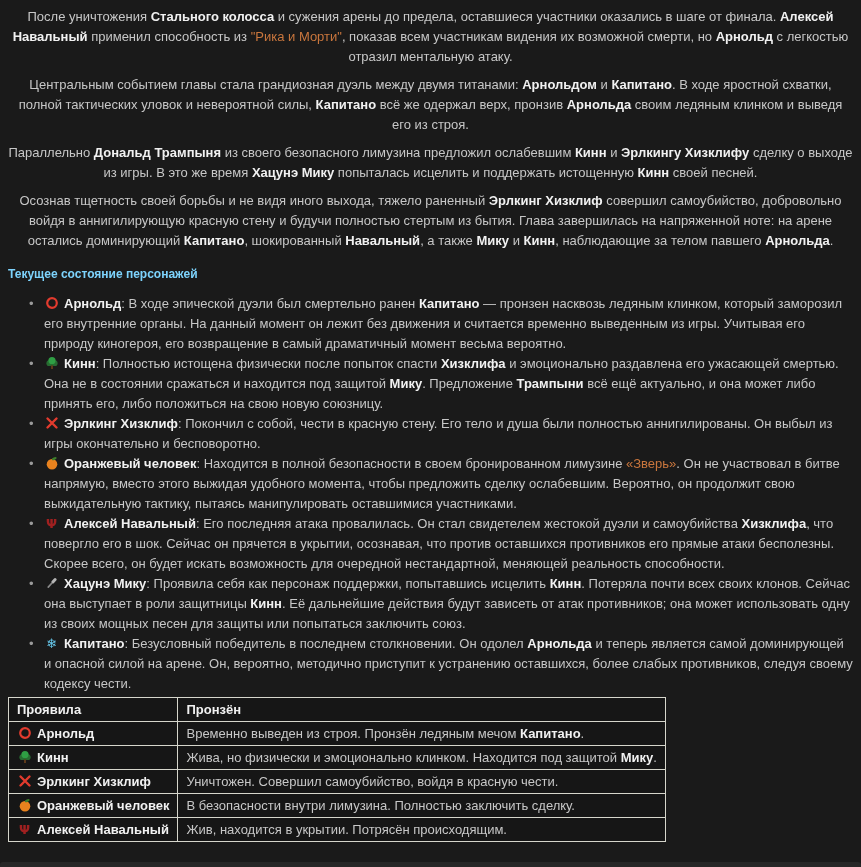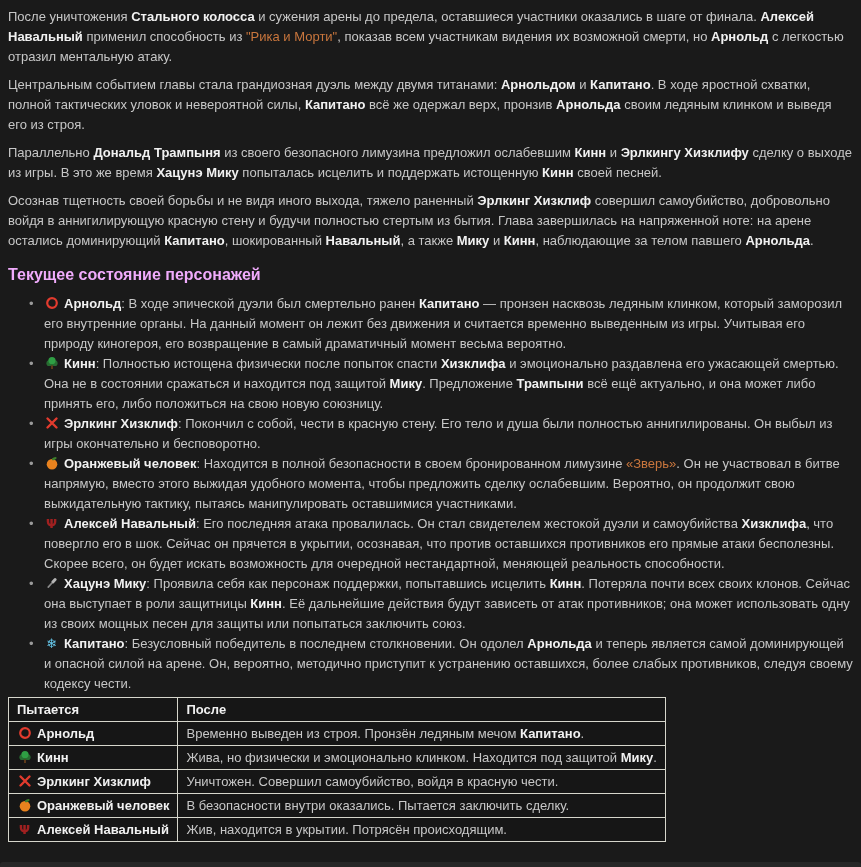--- a/index.html
+++ b/index.html
@@ -6,22 +6,22 @@
   body{
     width:861px;height:867px;overflow:hidden;
     background:#1a1a1a;
     color:#c7c7c7;
     font-family:"Liberation Sans","DejaVu Sans",sans-serif;
     font-size:13px;line-height:20px;
   }
   .page{padding:7px 8px 0 8px;}
   .b{font-weight:bold;color:#f1f1f1;}
   a.lnk{text-decoration:none;cursor:pointer;}
-  p.intro{margin:0 0 8px 0;}
-  h2.sec{font-size:16px;line-height:21px;font-weight:bold;color:#f0abfc;margin:13px 0 9px 0;}
+  p.intro{margin:0 0 8px 0;text-align:center;}
+  h2.sec{font-size:12px;line-height:21px;font-weight:bold;color:#7dd3fc;margin:13px 0 9px 0;}
   ul.chars{list-style:none;margin:0 0 2px 0;padding:0;}
   ul.chars li{position:relative;padding-left:36px;margin:0;}
   .dot{position:absolute;left:21px;top:0;color:#9a9a9a;}
   .ic{display:inline-block;width:15px;margin-right:5px;text-align:center;
       font-family:"DejaVu Sans",sans-serif;font-weight:bold;font-style:normal;}
   .ic svg{vertical-align:-2px;}
   .ic-glyph{font-size:13px;}
   table.status{border-collapse:collapse;margin-top:3px;background:#161616;}
   table.status th,table.status td{
     border:1px solid #d6d6cc;padding:2px 8px;height:19px;line-height:19px;
@@ -67,22 +67,22 @@
               <rect x="5.5" y="0.8" width="3" height="6.4" rx="1.5" fill="#b5b5b5"></rect>
               <path d="M7 7.4 L7 12.6" stroke="#8a8a8a" stroke-width="1.7" stroke-linecap="round"></path>
             </g>
           </svg></span><span class="b">Хацунэ Мику</span><span>: Проявила себя как персонаж поддержки, попытавшись исцелить </span><span class="b">Кинн</span><span>. Потеряла почти всех своих клонов. Сейчас она выступает в роли защитницы </span><span class="b">Кинн</span><span>. Её дальнейшие действия будут зависеть от атак противников; она может использовать одну из своих мощных песен для защиты или попытаться заключить союз.</span></li>
       <li><span class="dot">•</span><span class="ic ic-glyph" style="color: rgb(102, 199, 234);">❄</span><span class="b">Капитано</span><span>: Безусловный победитель в последнем столкновении. Он одолел </span><span class="b">Арнольда</span><span> и теперь является самой доминирующей и опасной силой на арене. Он, вероятно, методично приступит к устранению оставшихся, более слабых противников, следуя своему кодексу чести.</span></li>
     </ul>
 
   <table class="status">
     <thead>
       <tr>
-        <th>Пытается</th>
-        <th>После</th>
+        <th>Проявила</th>
+        <th>Пронзён</th>
       </tr>
     </thead>
     <tbody id="tbody">
         <tr>
           <td class="cname"><span class="ic"><svg width="14" height="14" viewBox="0 0 14 14">
                 <circle cx="7" cy="7" r="4.8" fill="none" stroke="#e23b2e" stroke-width="2.2"></circle>
               </svg></span><span>Арнольд</span></td>
           <td class="cstat"><span>Временно выведен из строя. Пронзён ледяным мечом </span><span class="b">Капитано</span><span>.</span></td>
         </tr>
         <tr>
@@ -98,21 +98,21 @@
           <td class="cname"><span class="ic"><svg width="14" height="14" viewBox="0 0 14 14">
                 <path d="M2.5 2.5 L11.5 11.5 M11.5 2.5 L2.5 11.5" stroke="#e23b2e" stroke-width="2.4" stroke-linecap="round"></path>
               </svg></span><span>Эрлкинг Хизклиф</span></td>
           <td class="cstat"><span>Уничтожен. Совершил самоубийство, войдя в красную чести.</span></td>
         </tr>
         <tr>
           <td class="cname"><span class="ic"><svg width="14" height="14" viewBox="0 0 14 14">
                 <circle cx="7" cy="8.2" r="5.3" fill="#e8821e"></circle>
                 <ellipse cx="9.2" cy="2.6" rx="2.6" ry="1.3" fill="#3e7d2c" transform="rotate(-24 9.2 2.6)"></ellipse>
               </svg></span><span>Оранжевый человек</span></td>
-          <td class="cstat"><span>В безопасности внутри оказались. Пытается заключить сделку.</span></td>
+          <td class="cstat"><span>В безопасности внутри лимузина. Полностью заключить сделку.</span></td>
         </tr>
         <tr>
           <td class="cname"><span class="ic ic-glyph" style="color: rgb(160, 32, 32);">Ψ</span><span>Алексей Навальный</span></td>
           <td class="cstat"><span>Жив, находится в укрытии. Потрясён происходящим.</span></td>
         </tr>
       </tbody>
   </table>
 </div>
 
 <div class="bottom-bar"></div>

